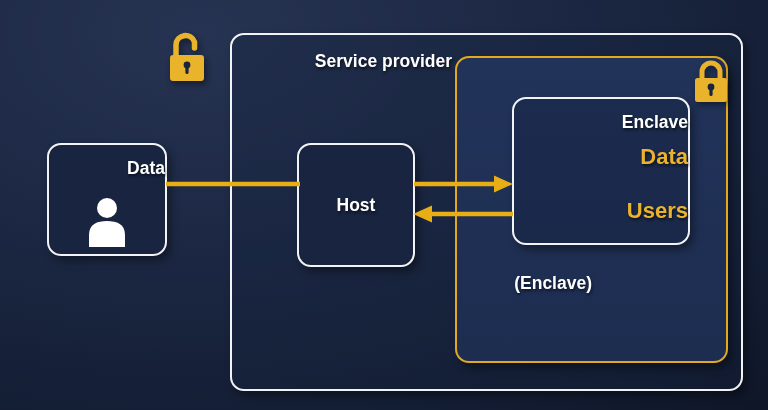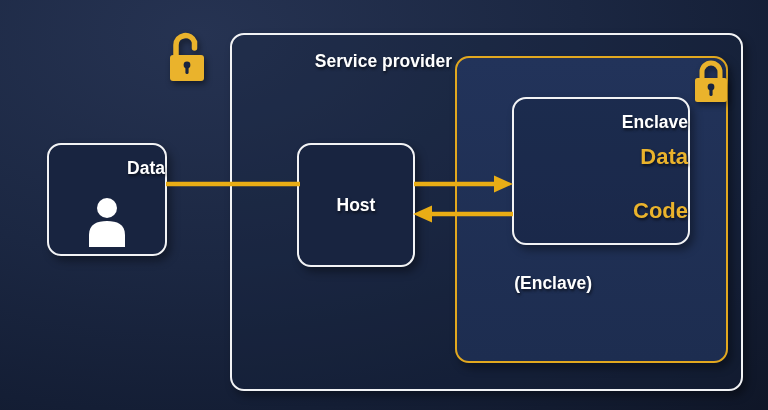--- a/index.html
+++ b/index.html
@@ -84,21 +84,21 @@
   </div>
 
   <div class="box tee-box"></div>
   <div class="txt tee-label">
     <div>(Enclave)</div>
   </div>
 
   <div class="box enclave-box">
     <div class="txt enclave-title">Enclave</div>
     <div class="txt enclave-code">Data</div>
-    <div class="txt enclave-data">Code</div>
+    <div class="txt enclave-data">Users</div>
   </div>
 
   <div class="box users-box">
     <div class="txt users-label">Data</div>
     <span class="user-icon">
       <svg width="42" height="52" viewBox="0 0 42 52">
         <circle cx="21" cy="11" r="10" fill="#ffffff"></circle>
         <path d="M3 50 V38 C3 27 11 24 21 24 C31 24 39 27 39 38 V50 Z" fill="#ffffff"></path>
       </svg>
     </span>

